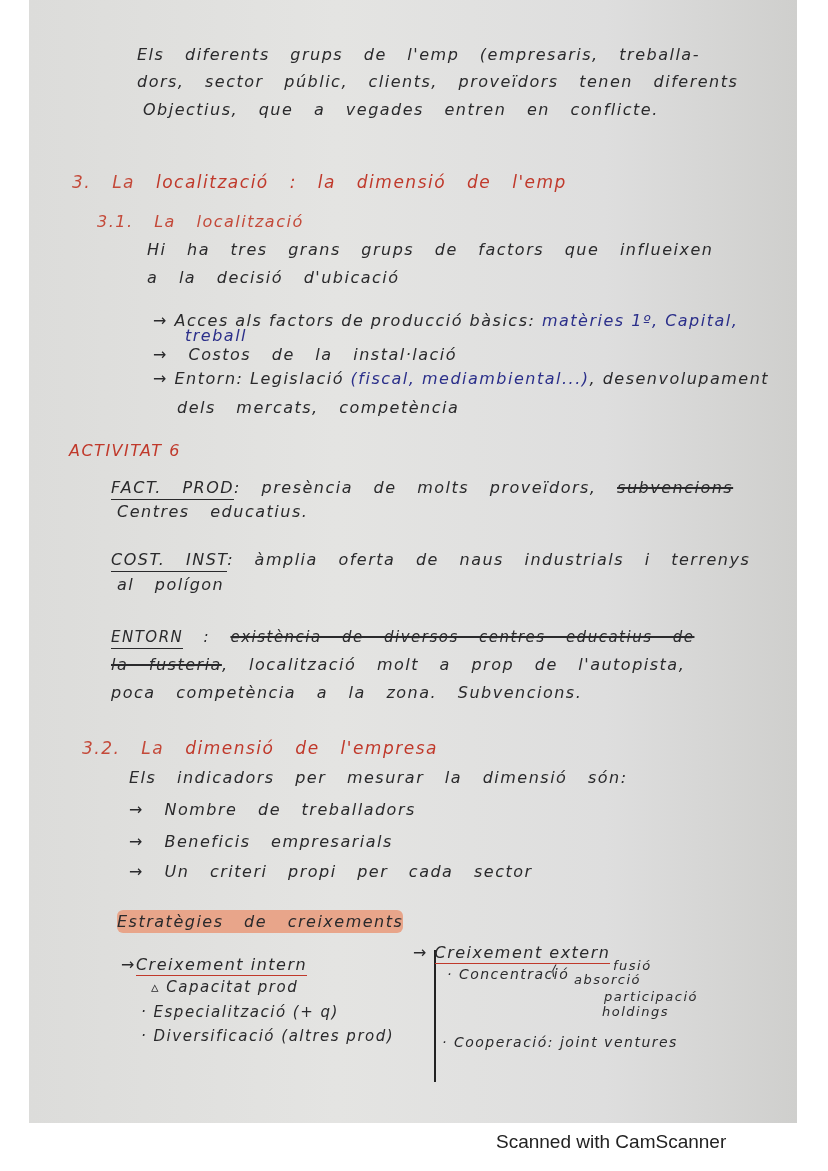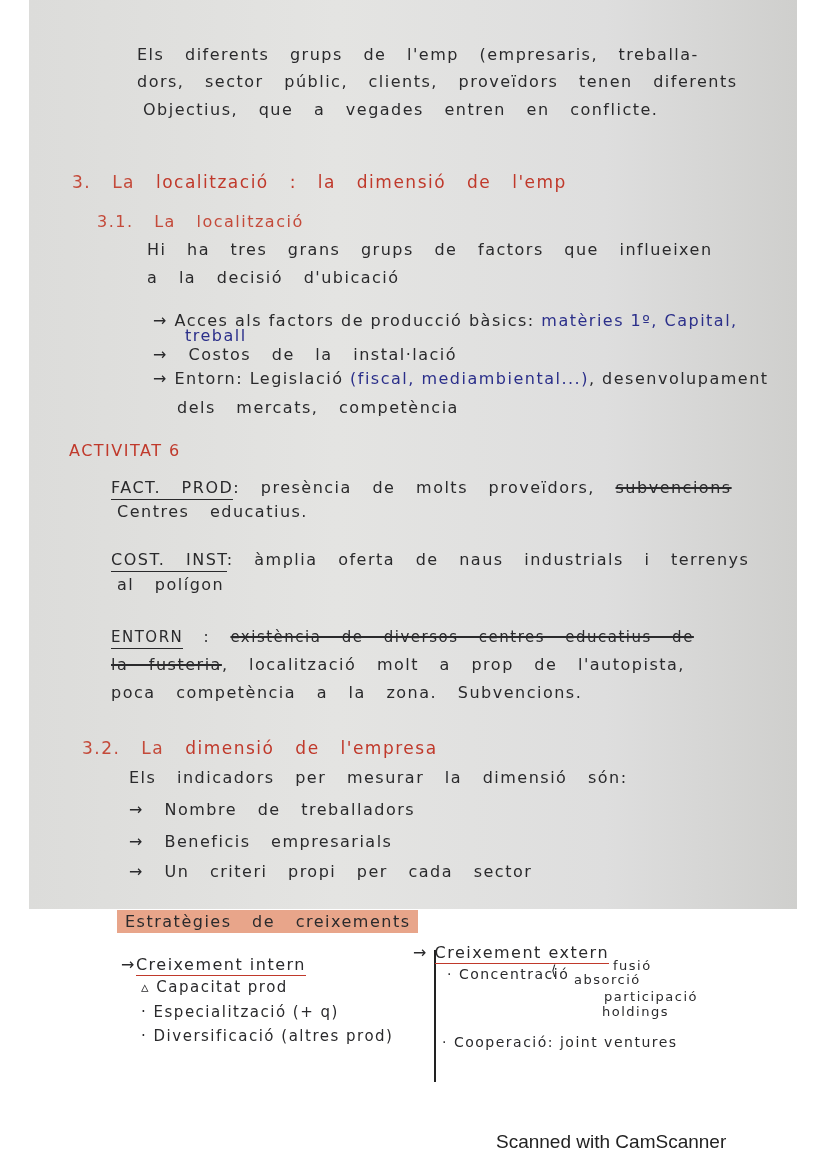--- a/index.html
+++ b/index.html
@@ -1,32 +1,33 @@
 <!DOCTYPE html>
 <html><head>
   <meta charset="utf-8">
   <style>
     html, body { margin:0; padding:0; }
     body {
       width:828px; height:1171px; background:#ffffff; position:relative; overflow:hidden;
       font-family: "DejaVu Sans", sans-serif;
     }
     .page {
-      position:absolute; left:29px; top:0; width:768px; height:909px;
+      position:absolute; left:29px; top:0; width:768px; height:1123px;
       background: linear-gradient(90deg, #dcdcda 0%, #e4e4e2 40%, #dedede 75%, #cfcfcd 100%);
+      font-style: italic;
     }
     .t { position:absolute; white-space:nowrap; font-size:16px; color:#2a2a2c; letter-spacing:1.5px; }
     .red { color:#c0392b; }
     .redh { color:#c44a3a; }
     .blue { color:#2b2f8a; }
     .word-space { word-spacing:14px; }
     .ul { border-bottom:1.5px solid #2a2a2c; padding-bottom:2px; }
     .ul-red { border-bottom:1.5px solid #c0392b; padding-bottom:1px; }
     .strike { text-decoration: line-through; text-decoration-thickness:1.5px; }
-    .hl { background:#e8a58a; padding:2px 8px; }
+    .hl { background:#e8a58a; padding:2px 0;border-radius:6px; }
     .vline { position:absolute; left:405px; top:950px; width:2px; height:132px; background:#222; }
     .footer { position:absolute; left:496px; top:1131px; font-family:"Liberation Sans", sans-serif; font-size:19px; color:#222; letter-spacing:0; }
     .small { font-size:13px; }
   </style>
 </head>
 <body>
 
 <div class="page">
 
   <div class="t word-space" style="left:108px; top:45px;">Els diferents grups de l'emp (empresaris, treballa-</div>
@@ -104,21 +105,21 @@
     <span>Un criteri propi per cada sector</span>
   </div>
 
   <div class="t word-space" style="left:88px; top:912px;">
     <span class="hl">Estratègies de creixements</span>
   </div>
 
   <div class="t" style="left:92px; top:955px;">
     <span>→</span><span class="ul-red">Creixement intern</span>
   </div>
-  <div class="t" style="left:112px; top:978px; font-size:15px;">
+  <div class="t" style="left:122px; top:978px; font-size:15px;">
     <span>▵</span>
     <span>Capacitat prod</span>
   </div>
   <div class="t" style="left:112px; top:1003px; font-size:15px;">
     <span>·</span>
     <span>Especialització (+ q)</span>
   </div>
   <div class="t" style="left:112px; top:1027px; font-size:15px;">
     <span>·</span>
     <span>Diversificació (altres prod)</span>

